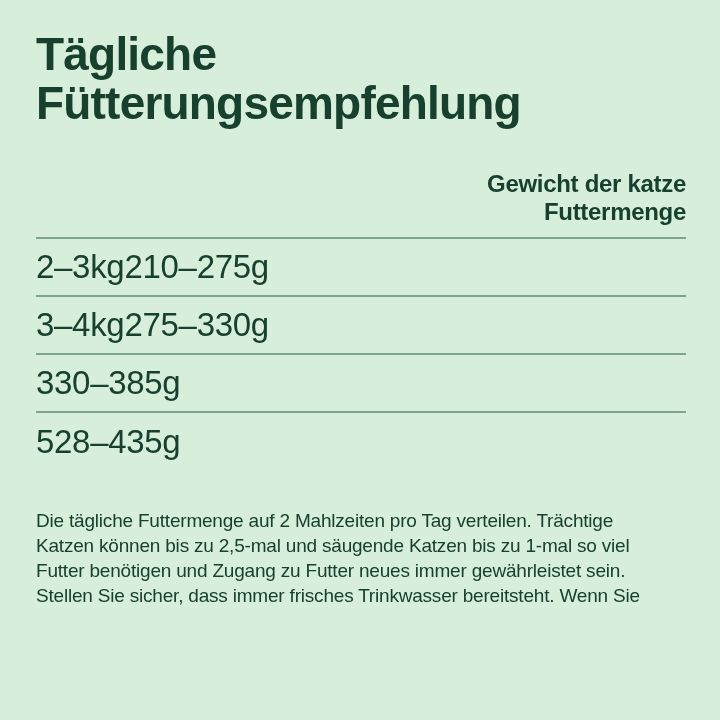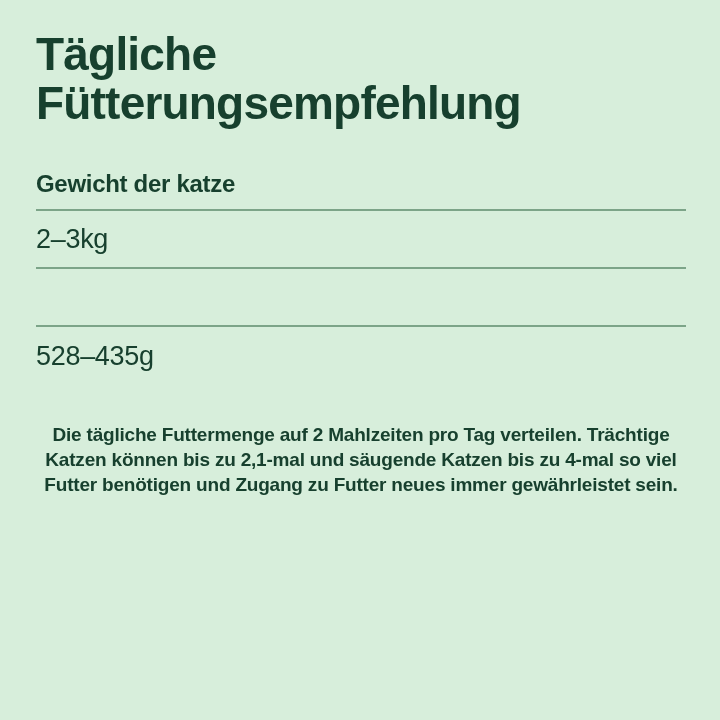--- a/index.html
+++ b/index.html
@@ -40,76 +40,84 @@
   .thead {
     display: flex;
     justify-content: space-between;
     align-items: flex-end;
     font-size: 24px;
     line-height: 28px;
     font-weight: 700;
     letter-spacing: -0.3px;
     padding-bottom: 11px;
     border-bottom: 2px solid var(--divider);
+    flex-direction: column;
   }
   .row {
     display: flex;
     justify-content: flex-start;
     align-items: center;
     height: 58px;
-    font-size: 27px;
+    font-size: 33px;
     letter-spacing: -0.3px;
     font-weight: 400;
     border-bottom: 2px solid var(--divider);
   }
   .row:last-child {
     border-bottom: none;
   }
   .cell-amount {
     text-align: right;
   }
   .footer {
     margin: 37px 0 0 0;
     font-size: 19px;
     line-height: 25px;
     letter-spacing: -0.2px;
-    font-weight: 700;
-    text-align: center;
+    font-weight: 400;
   }
   .footer .line {
     display: block;
     white-space: nowrap;
   }
 </style>
 </head>
 <body>
 
 <div class="page">
 
   <h1 class="title">Tägliche Fütterungsempfehlung</h1>
 
   <div class="table">
 
     <div class="thead">
       <span>Gewicht der katze</span>
+      <span>Futtermenge</span>
     </div>
 
     <div class="row">
       <span class="cell-weight">2–3kg</span>
+      <span class="cell-amount">210–275g</span>
     </div>
 
+    <div class="row">
+      <span class="cell-weight">3–4kg</span>
+      <span class="cell-amount">275–330g</span>
+    </div>
 
     <div class="row">
+      <span class="cell-amount">330–385g</span>
     </div>
 
     <div class="row">
       <span class="cell-amount">528–435g</span>
     </div>
 
   </div>
 
   <p class="footer">
     <span class="line">Die tägliche Futtermenge auf 2 Mahlzeiten pro Tag verteilen. Trächtige</span>
-    <span class="line">Katzen können bis zu 2,1-mal und säugende Katzen bis zu 4-mal so viel</span>
+    <span class="line">Katzen können bis zu 2,5-mal und säugende Katzen bis zu 1-mal so viel</span>
     <span class="line">Futter benötigen und Zugang zu Futter neues immer gewährleistet sein.</span>
+    <span class="line">Stellen Sie sicher, dass immer frisches Trinkwasser bereitsteht. Wenn Sie</span>
   </p>
 
 </div>
 
 </body></html>

